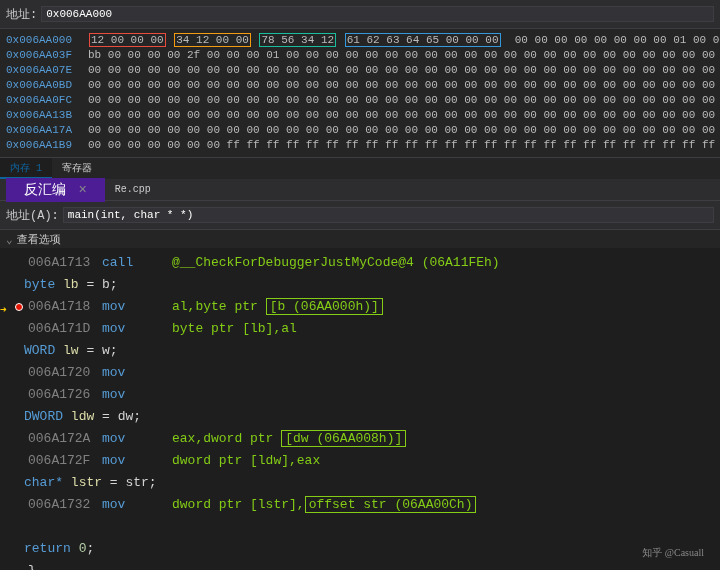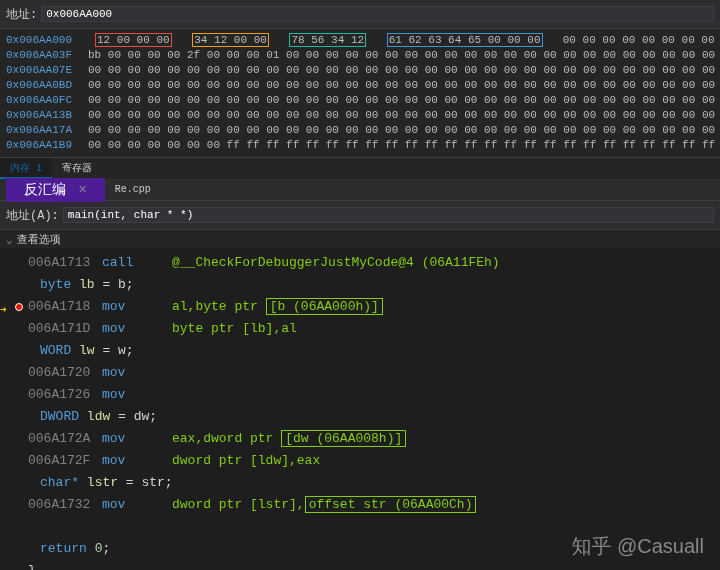--- a/index.html
+++ b/index.html
@@ -3,21 +3,21 @@
 <meta charset="utf-8">
 <style>
 *{margin:0;padding:0;box-sizing:border-box;font-family:Consolas,'Courier New',monospace}
 body{background:#1e1e1e;color:#d4d4d4;font-size:12px;width:720px;height:570px;overflow:hidden}
 .addr-bar{display:flex;align-items:center;padding:2px 6px;background:#2d2d30;color:#ccc;height:29px;border-bottom:1px solid #3e3e42}
 .addr-bar input{background:#333337;border:1px solid #3e3e42;color:#fff;padding:1px 4px;margin-left:4px;flex:1;font-family:inherit;font-size:11px}
 .hex-view{background:#252526;padding:4px 6px;font-size:11px;line-height:15px;white-space:pre;overflow:hidden}
 .hex-row{display:flex}
 .hex-addr{color:#569cd6;min-width:82px}
 .hex-bytes{color:#bbb}
-.hl{border:1px solid;padding:0 1px;margin:0 7px}
+.hl{border:1px solid;padding:0 1px;margin:0 1px}
 .hl-red{border-color:#e74c3c}
 .hl-org{border-color:#f39c12}
 .hl-grn{border-color:#1abc9c}
 .hl-blu{border-color:#3498db}
 .tabs{display:flex;background:#252526;border-top:1px solid #3e3e42;height:22px}
 .tab{padding:3px 10px;color:#ccc;font-size:10px;cursor:pointer}
 .tab.active{background:#1e1e1e;color:#0e639c;border-bottom:2px solid #0e639c}
 .disasm-hdr{display:flex;align-items:center;background:#2d2d30;height:22px;padding:0 6px;border-bottom:1px solid #3e3e42}
 .disasm-hdr .tab-d{background:#4c1d95;padding:3px 18px;font-size:14px;color:#fff}
 .close-x{margin-left:4px;color:#888;cursor:pointer}
@@ -27,23 +27,23 @@
 .code-line{display:flex;padding-left:10px;position:relative}
 .gutter{width:18px;display:flex;align-items:center;justify-content:center}
 .bp{width:8px;height:8px;border-radius:50%;background:#e51400;border:1px solid #fff}
 .arr-cur{color:#ffcc00;font-size:11px;position:absolute;left:0;top:3px}
 .addr{color:#808080;min-width:74px}
 .mnem{color:#569cd6;min-width:70px}
 .op{color:#84cc16}
 .kw{color:#569cd6}
 .id{color:#dcdcaa}
 .num{color:#b5cea8}
-.src-line{padding-left:40px;color:#d4d4d4}
+.src-line{padding-left:24px;color:#d4d4d4}
 .box{border:1px solid;padding:0 3px}
-.watermark{position:fixed;bottom:10px;right:16px;color:#888;font-size:20px;font-family:Liberation Sans, sans-serif}
+.watermark{position:fixed;bottom:10px;right:16px;color:#888;font-size:10px;font-family:Liberation Serif, serif}
 .brace{padding-left:28px;color:#d4d4d4}
 </style>
 </head>
 <body>
 
 <div class="addr-bar">
   <span>地址:</span>
   <input value="0x006AA000" style="">
 </div>
 

